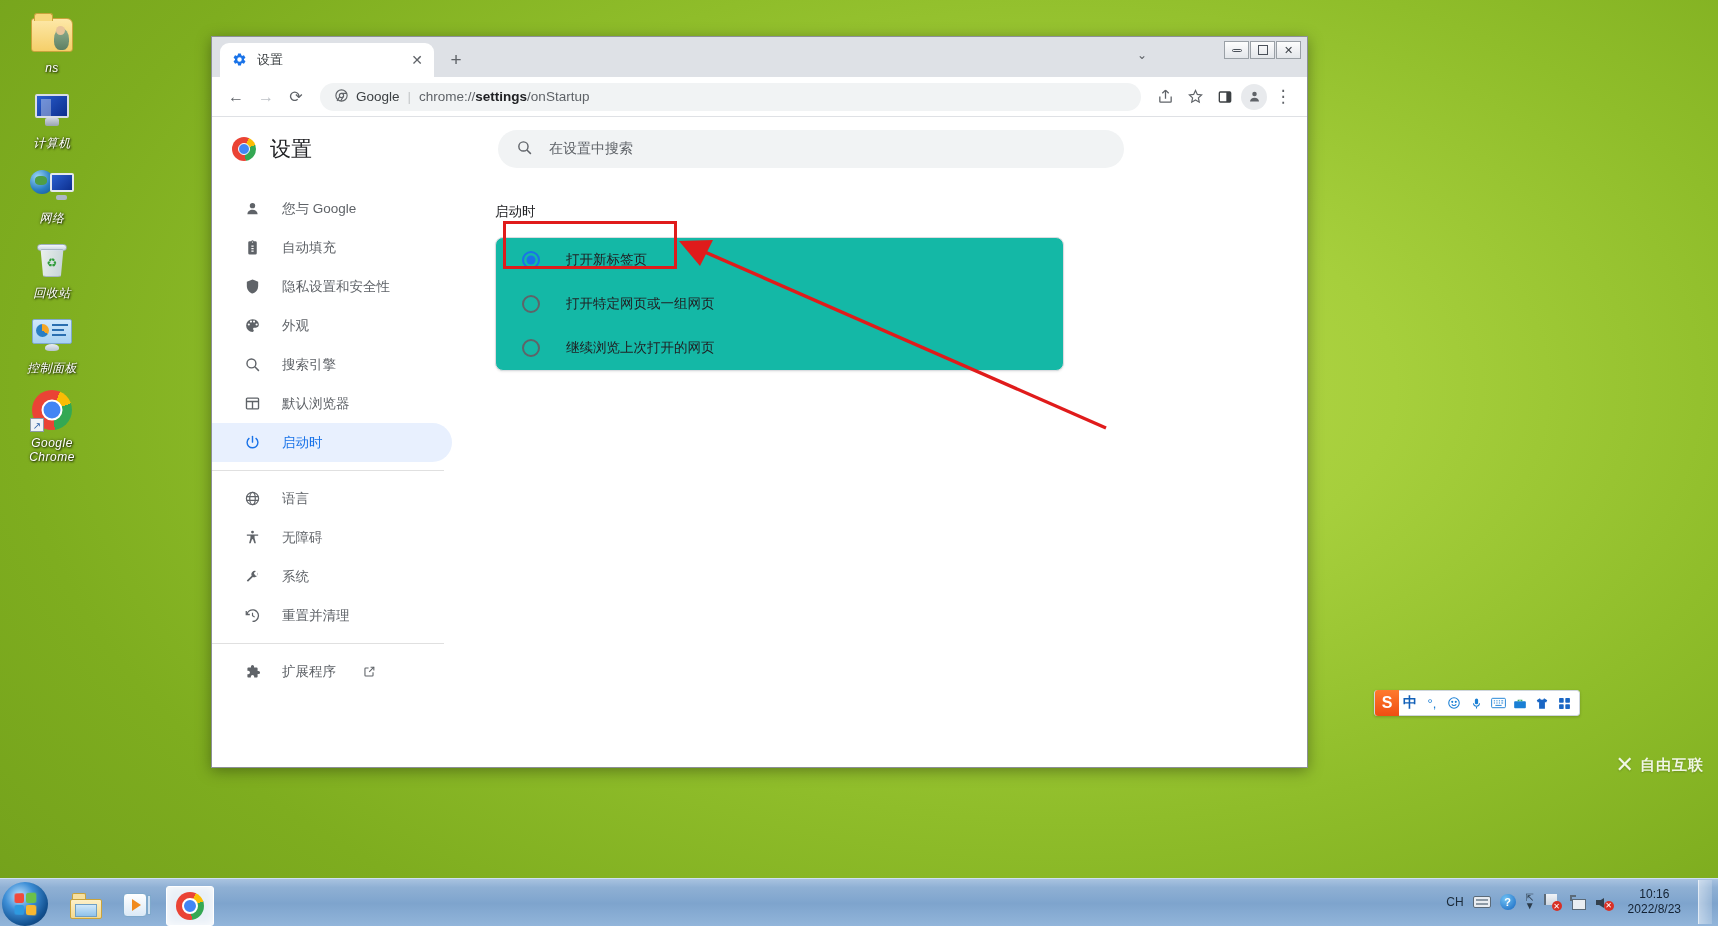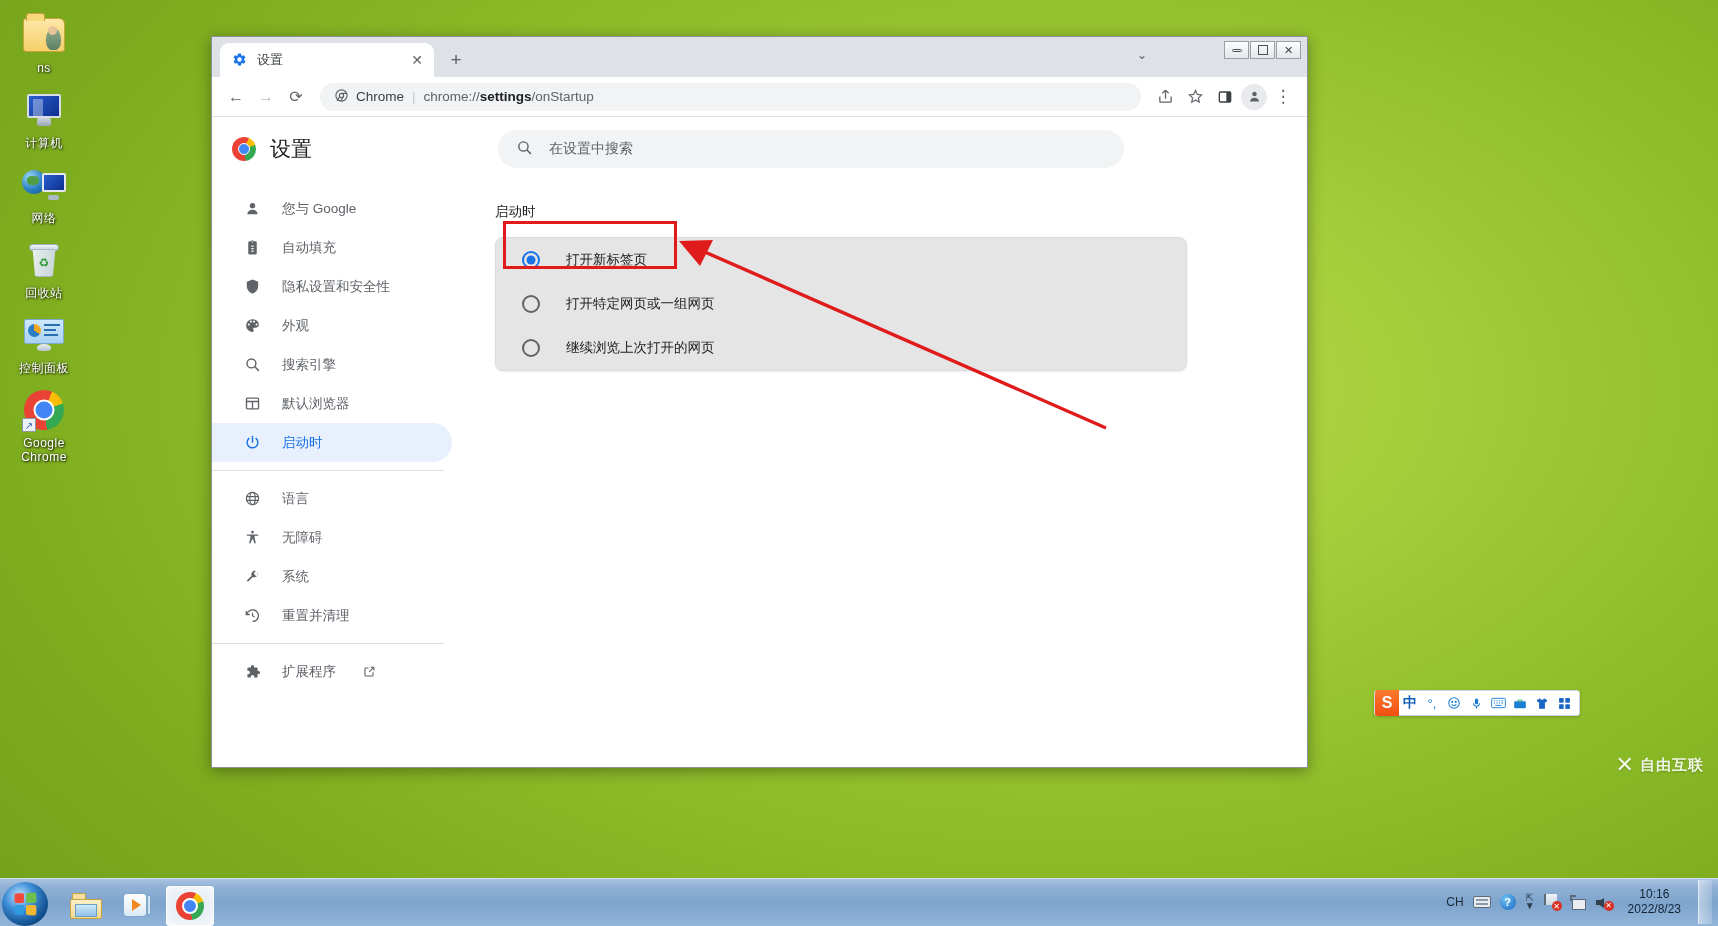--- a/index.html
+++ b/index.html
@@ -7,21 +7,21 @@
     width: 1718px; height: 926px;
     overflow: hidden;
     font-family: "Liberation Sans", "DejaVu Sans", sans-serif;
   }
   body {
     position: relative;
     background: radial-gradient(ellipse 1500px 900px at 62% 42%, #b6d648 0%, #a6cf3c 22%, #8fbd2a 48%, #7ead1f 70%, #6f9c1a 100%);
   }
 
   
-  .desktop-icons { position: absolute; left: 4px; top: 0; width: 80px; }
+  .desktop-icons { position: absolute; left: 12px; top: 0; width: 80px; font-style: italic; }
   .d-icon {
     width: 80px; margin-top: 12px;
     display: flex; flex-direction: column; align-items: center;
     cursor: default;
   }
   .d-icon .glyph {
     width: 46px; height: 46px; position: relative;
     display: flex; align-items: center; justify-content: center;
   }
   .d-icon .cap {
@@ -137,21 +137,21 @@
   }
   .nav-item .ni-ico { width: 20px; height:20px; display:flex; align-items:center; justify-content:center; color:#5f6368; flex:0 0 20px;}
   .nav-item.active { background: #e8f0fe; color: #1a73e8; }
   .nav-item.active .ni-ico { color:#1a73e8; }
   .nav-item .ext-ico { margin-left: 6px; width:14px;height:14px;display:flex;align-items:center;justify-content:center;color:#5f6368;}
 
   
   .content { flex: 1; padding-top: 64px; overflow: hidden; position: relative; }
   .section-title { font-size: 13.5px; color: #202124; margin: 22px 0 0 35px; }
   .card {
-    margin: 16px 0 0 35px; width: 692px; background:#e5e5e5;
+    margin: 16px 0 0 35px; width: 569px; background:#14b8a6;
     border: 1px solid #dadce0; border-radius: 8px;
     box-shadow: 0 1px 2px rgba(60,64,67,.10);
   }
   .radio-row { height: 44px; display:flex; align-items:center; padding-left: 26px; gap: 26px; font-size: 13.5px; color:#202124;}
   .radio-row .rdo { width: 18px; height:18px; border-radius:50%; border:2px solid #5f6368; position:relative; flex:0 0 18px;}
   .radio-row.checked .rdo { border-color:#1a73e8; }
   .radio-row.checked .rdo:after{content:"";position:absolute;left:50%;top:50%;transform:translate(-50%,-50%);width:9px;height:9px;border-radius:50%;background:#1a73e8;}
 
   
   .anno-box {
@@ -325,21 +325,21 @@
     <div class="tb-btn">⟳</div>
     <div class="omnibox">
       <span class="omni-chip">
         <span>
           <svg width="15" height="15" viewBox="0 0 24 24" fill="none" stroke="#5f6368" stroke-width="1.8">
               <circle cx="12" cy="12" r="9"></circle>
               <circle cx="12" cy="12" r="3.4"></circle>
               <path d="M12 8.6h8.4M9.1 13.7L4.9 20.6M14.9 13.7l-4.2 6.9"></path>
             </svg>
         </span>
-        <span>Chrome</span>
+        <span>Google</span>
       </span>
       <span class="omni-sep">|</span>
       <span class="omni-url"><span>chrome://</span><b>settings</b><span>/onStartup</span></span>
     </div>
     <div class="tb-btn">
       <svg width="17" height="17" viewBox="0 0 24 24" fill="none" stroke="#5f6368" stroke-width="1.8">
           <path d="M4 12v7a1 1 0 001 1h14a1 1 0 001-1v-7"></path>
           <path d="M12 3v12M12 3l4.5 4.5M12 3L7.5 7.5"></path>
         </svg>
     </div>

